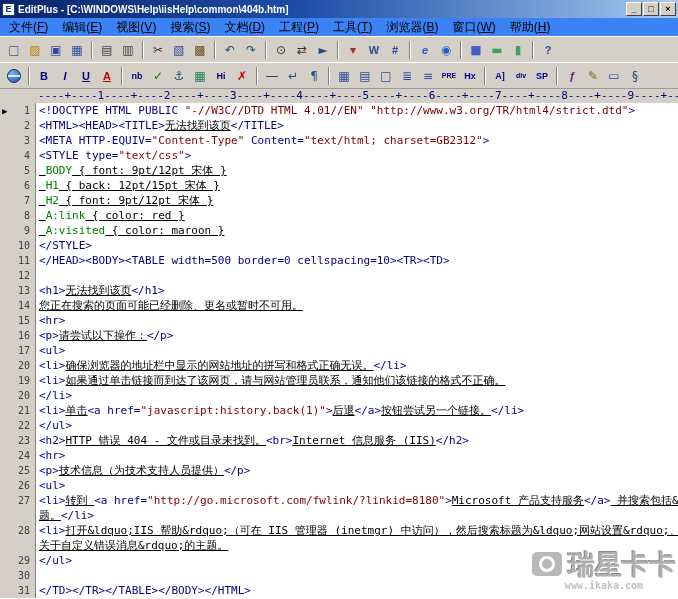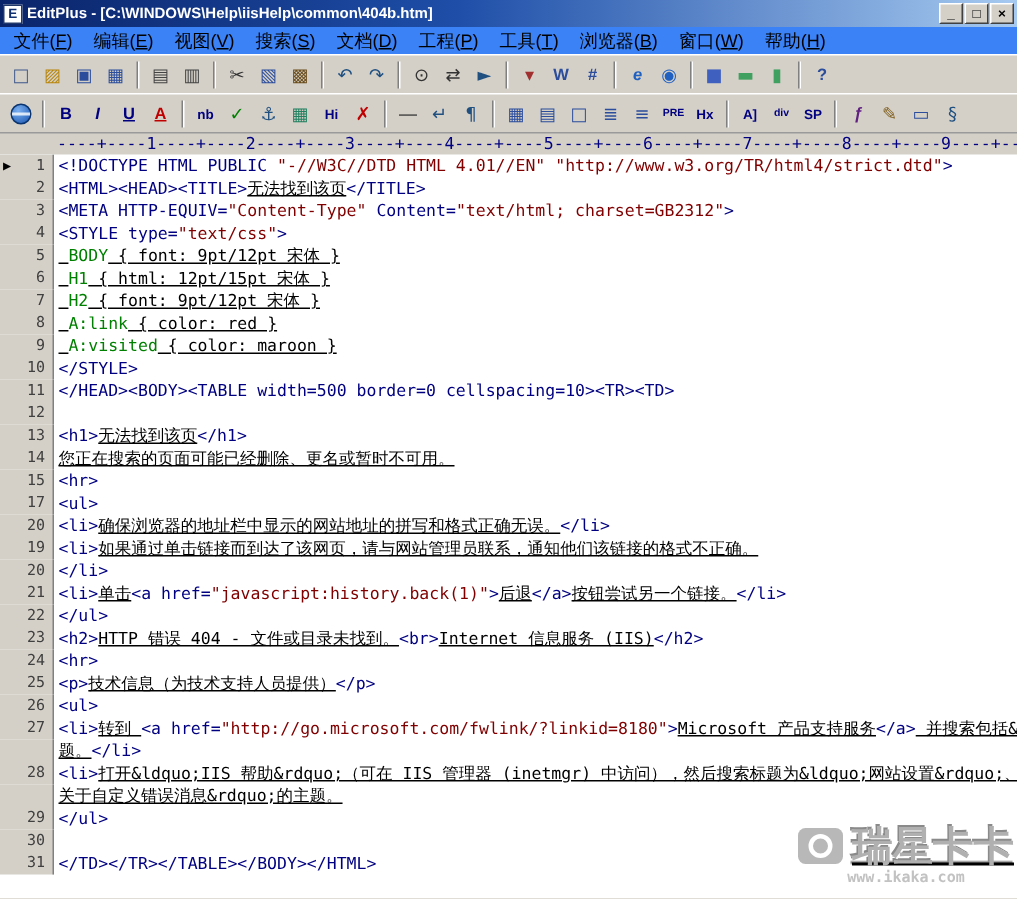--- a/index.html
+++ b/index.html
@@ -58,21 +58,21 @@
             position:relative; }
   .line-marker { position:absolute; left:2px; top:1px; font-size:9px; color:#000; }
   .code { flex:1; overflow:hidden; padding-left:3px; white-space:pre; }
   .c-t { color:#000080; }
   .c-s { color:#800000; }
   .c-k { color:#000000;text-decoration:underline; }
   .c-g { color:#008000; }
 
   
   .watermark { position:absolute; right:2px; bottom:6px; text-align:center; }
-  .wm-row { display:flex; align-items:center; gap:6px; justify-content:space-between;text-decoration:underline; }
+  .wm-row { display:flex; align-items:center; gap:6px; justify-content:space-between; }
   .wm-logo { width:30px; height:24px; background:#b8b8b8; border-radius:5px;
              position:relative; box-shadow:1px 1px 0 #ffffff; flex:none; }
   .wm-logo::after { content:""; position:absolute; left:7px; top:4px; width:10px; height:10px;
                     border:3px solid #ffffff; border-radius:50%; }
   .wm-title { font-size:27px; font-weight:bold; color:#b0b0b0; white-space:nowrap;
               text-shadow:1px 1px 0 #ffffff, -1px -1px 0 #8a8a8a; }
   .wm-url { font-size:10px; font-weight:bold; color:#c2c2c2; margin-top:2px;
             text-shadow:1px 1px 0 #ffffff; }
 </style>
 </head>
@@ -176,30 +176,31 @@
 
   <div class="ruler">----+----1----+----2----+----3----+----4----+----5----+----6----+----7----+----8----+----9----+----</div>
 
   <div class="editor">
     <div id="code-area">
         <div class="code-row"><span class="gutter"><span class="line-marker">▶</span>1</span><span class="code"><span class="c-t">&lt;!DOCTYPE HTML PUBLIC </span><span class="c-s">"-//W3C//DTD HTML 4.01//EN"</span><span class="c-t"> </span><span class="c-s">"http://www.w3.org/TR/html4/strict.dtd"</span><span class="c-t">&gt;</span></span></div>
         <div class="code-row"><span class="gutter">2</span><span class="code"><span class="c-t">&lt;HTML&gt;&lt;HEAD&gt;&lt;TITLE&gt;</span><span class="c-k">无法找到该页</span><span class="c-t">&lt;/TITLE&gt;</span></span></div>
         <div class="code-row"><span class="gutter">3</span><span class="code"><span class="c-t">&lt;META HTTP-EQUIV=</span><span class="c-s">"Content-Type"</span><span class="c-t"> Content=</span><span class="c-s">"text/html; charset=GB2312"</span><span class="c-t">&gt;</span></span></div>
         <div class="code-row"><span class="gutter">4</span><span class="code"><span class="c-t">&lt;STYLE type=</span><span class="c-s">"text/css"</span><span class="c-t">&gt;</span></span></div>
         <div class="code-row"><span class="gutter">5</span><span class="code"><span class="c-k"> </span><span class="c-g">BODY</span><span class="c-k"> { font: 9pt/12pt 宋体 }</span></span></div>
-        <div class="code-row"><span class="gutter">6</span><span class="code"><span class="c-k"> </span><span class="c-g">H1</span><span class="c-k"> { html: 12pt/15pt 宋体 }</span></span></div>
+        <div class="code-row"><span class="gutter">6</span><span class="code"><span class="c-k"> </span><span class="c-g">H1</span><span class="c-k"> { back: 12pt/15pt 宋体 }</span></span></div>
         <div class="code-row"><span class="gutter">7</span><span class="code"><span class="c-k"> </span><span class="c-g">H2</span><span class="c-k"> { font: 9pt/12pt 宋体 }</span></span></div>
         <div class="code-row"><span class="gutter">8</span><span class="code"><span class="c-k"> </span><span class="c-g">A:link</span><span class="c-k"> { color: red }</span></span></div>
         <div class="code-row"><span class="gutter">9</span><span class="code"><span class="c-k"> </span><span class="c-g">A:visited</span><span class="c-k"> { color: maroon }</span></span></div>
         <div class="code-row"><span class="gutter">10</span><span class="code"><span class="c-t">&lt;/STYLE&gt;</span></span></div>
         <div class="code-row"><span class="gutter">11</span><span class="code"><span class="c-t">&lt;/HEAD&gt;&lt;BODY&gt;&lt;TABLE width=500 border=0 cellspacing=10&gt;&lt;TR&gt;&lt;TD&gt;</span></span></div>
         <div class="code-row"><span class="gutter">12</span><span class="code"></span></div>
         <div class="code-row"><span class="gutter">13</span><span class="code"><span class="c-t">&lt;h1&gt;</span><span class="c-k">无法找到该页</span><span class="c-t">&lt;/h1&gt;</span></span></div>
         <div class="code-row"><span class="gutter">14</span><span class="code"><span class="c-k">您正在搜索的页面可能已经删除、更名或暂时不可用。</span></span></div>
         <div class="code-row"><span class="gutter">15</span><span class="code"><span class="c-t">&lt;hr&gt;</span></span></div>
+        <div class="code-row"><span class="gutter">16</span><span class="code"><span class="c-t">&lt;p&gt;</span><span class="c-k">请尝试以下操作：</span><span class="c-t">&lt;/p&gt;</span></span></div>
         <div class="code-row"><span class="gutter">17</span><span class="code"><span class="c-t">&lt;ul&gt;</span></span></div>
         <div class="code-row"><span class="gutter">20</span><span class="code"><span class="c-t">&lt;li&gt;</span><span class="c-k">确保浏览器的地址栏中显示的网站地址的拼写和格式正确无误。</span><span class="c-t">&lt;/li&gt;</span></span></div>
         <div class="code-row"><span class="gutter">19</span><span class="code"><span class="c-t">&lt;li&gt;</span><span class="c-k">如果通过单击链接而到达了该网页，请与网站管理员联系，通知他们该链接的格式不正确。</span></span></div>
         <div class="code-row"><span class="gutter">20</span><span class="code"><span class="c-t">&lt;/li&gt;</span></span></div>
         <div class="code-row"><span class="gutter">21</span><span class="code"><span class="c-t">&lt;li&gt;</span><span class="c-k">单击</span><span class="c-t">&lt;a href=</span><span class="c-s">"javascript:history.back(1)"</span><span class="c-t">&gt;</span><span class="c-k">后退</span><span class="c-t">&lt;/a&gt;</span><span class="c-k">按钮尝试另一个链接。</span><span class="c-t">&lt;/li&gt;</span></span></div>
         <div class="code-row"><span class="gutter">22</span><span class="code"><span class="c-t">&lt;/ul&gt;</span></span></div>
         <div class="code-row"><span class="gutter">23</span><span class="code"><span class="c-t">&lt;h2&gt;</span><span class="c-k">HTTP 错误 404 - 文件或目录未找到。</span><span class="c-t">&lt;br&gt;</span><span class="c-k">Internet 信息服务 (IIS)</span><span class="c-t">&lt;/h2&gt;</span></span></div>
         <div class="code-row"><span class="gutter">24</span><span class="code"><span class="c-t">&lt;hr&gt;</span></span></div>
         <div class="code-row"><span class="gutter">25</span><span class="code"><span class="c-t">&lt;p&gt;</span><span class="c-k">技术信息（为技术支持人员提供）</span><span class="c-t">&lt;/p&gt;</span></span></div>
         <div class="code-row"><span class="gutter">26</span><span class="code"><span class="c-t">&lt;ul&gt;</span></span></div>

